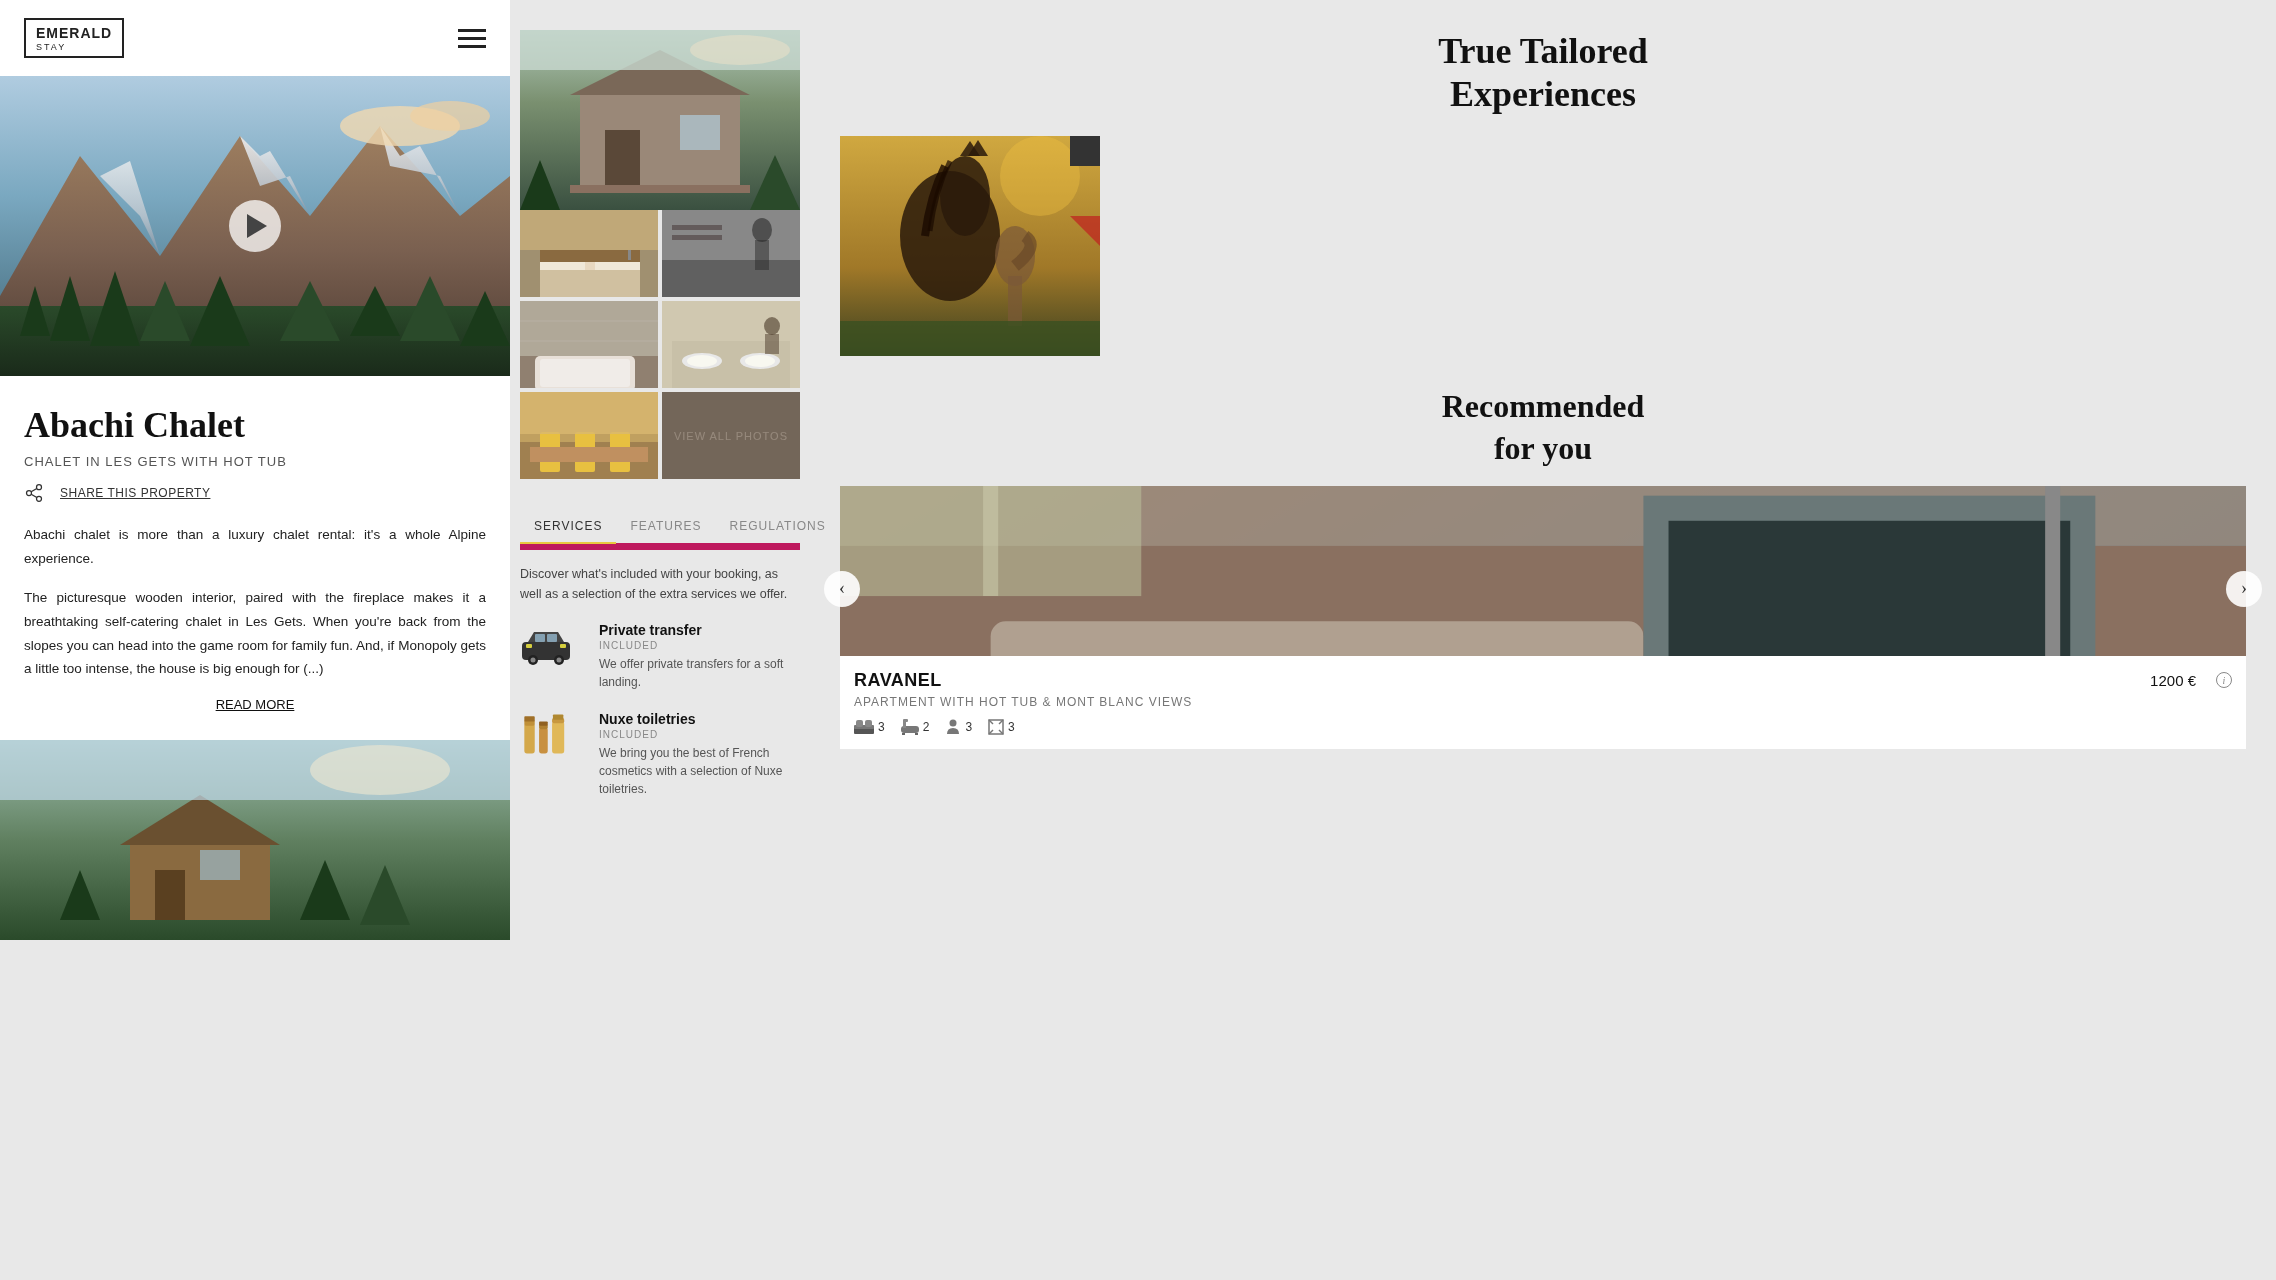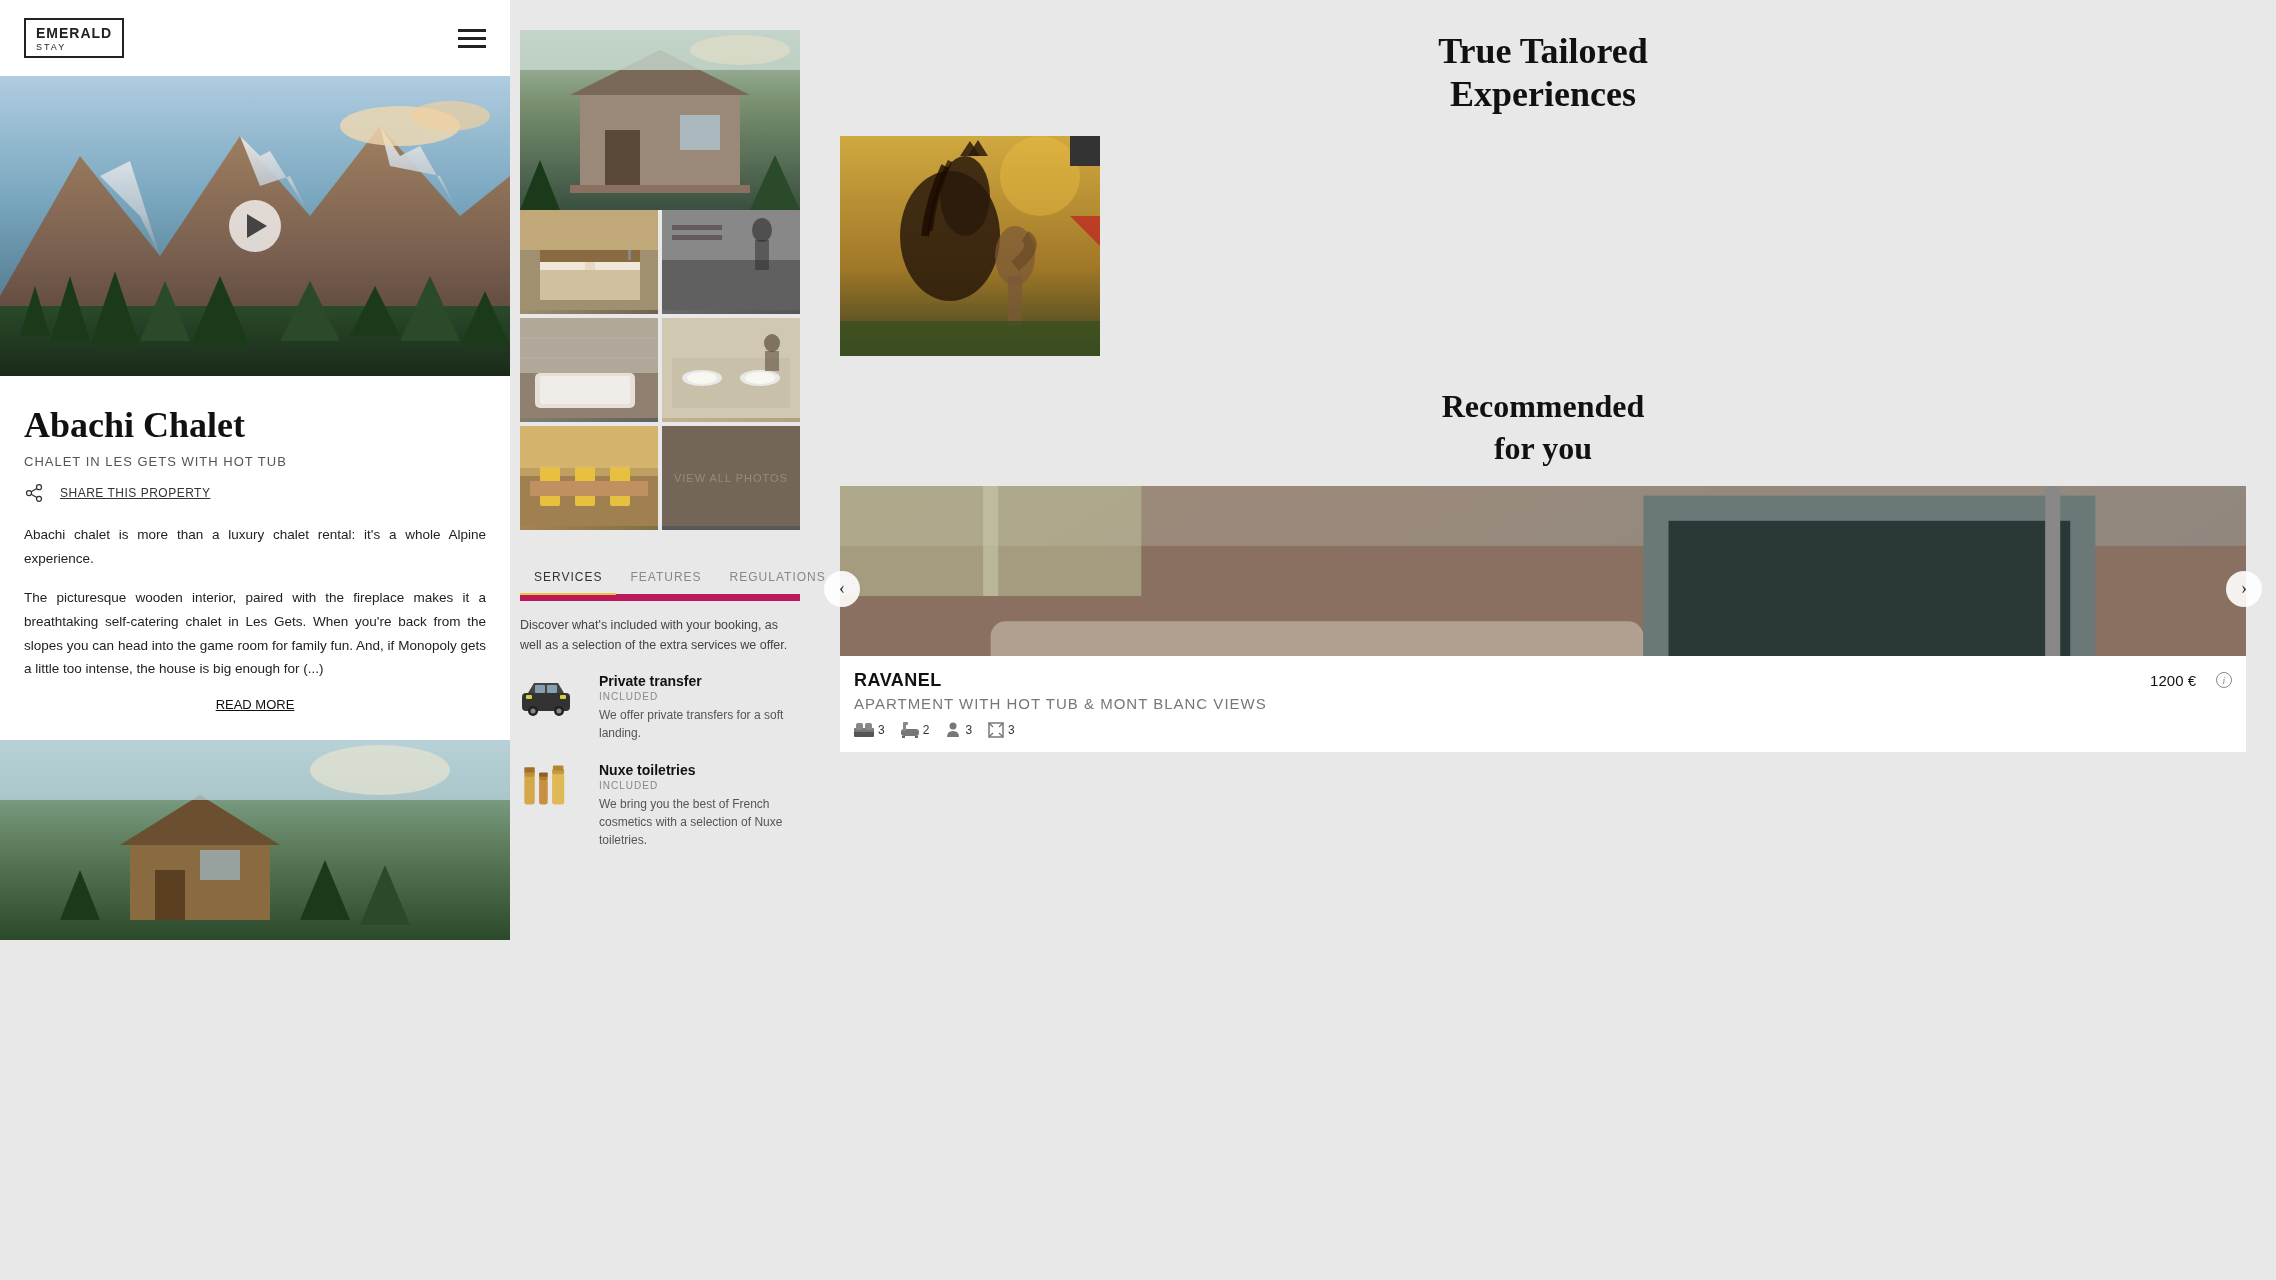--- a/index.html
+++ b/index.html
@@ -171,21 +171,21 @@
       width: 280px;
       margin-left: 10px;
     }
     .photo-row {
       display: flex;
       gap: 4px;
       margin-bottom: 4px;
     }
     .photo-cell {
       flex: 1;
-      height: 104px;
+      height: 87px;
       background: #888;
       position: relative;
       overflow: hidden;
     }
     .photo-cell.bedroom { background: linear-gradient(135deg, #c8b090 0%, #a09070 40%, #706050 100%); }
     .photo-cell.kitchen { background: linear-gradient(135deg, #888 0%, #666 50%, #555 100%); }
     .photo-cell.bathroom { background: linear-gradient(135deg, #a09080 0%, #808070 40%, #606060 100%); }
     .photo-cell.table { background: linear-gradient(135deg, #d0c8b0 0%, #c0b090 50%, #b0a080 100%); }
     .photo-cell.dining { background: linear-gradient(135deg, #c0a060 0%, #a08050 50%, #807040 100%); }
     .photo-cell.view-all {
@@ -402,21 +402,21 @@
       border: 1.5px solid #888;
       display: flex;
       align-items: center;
       justify-content: center;
       font-size: 10px;
       color: #888;
       font-style: italic;
       font-family: serif;
     }
     .card-subtype {
-      font-size: 15px;
+      font-size: 12px;
       color: #777;
       letter-spacing: 1px;
       font-family: Arial, sans-serif;
       margin-bottom: 10px;
     }
     .card-amenities {
       display: flex;
       gap: 16px;
       align-items: center;
     }

